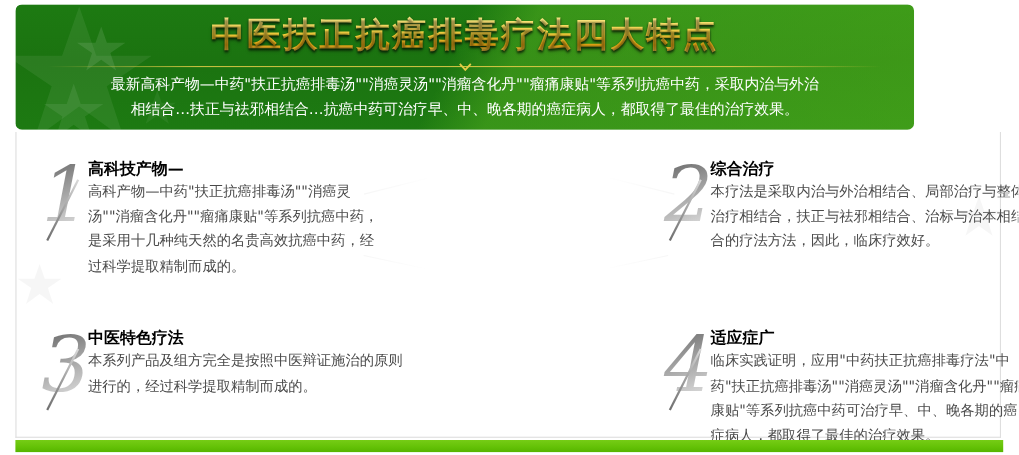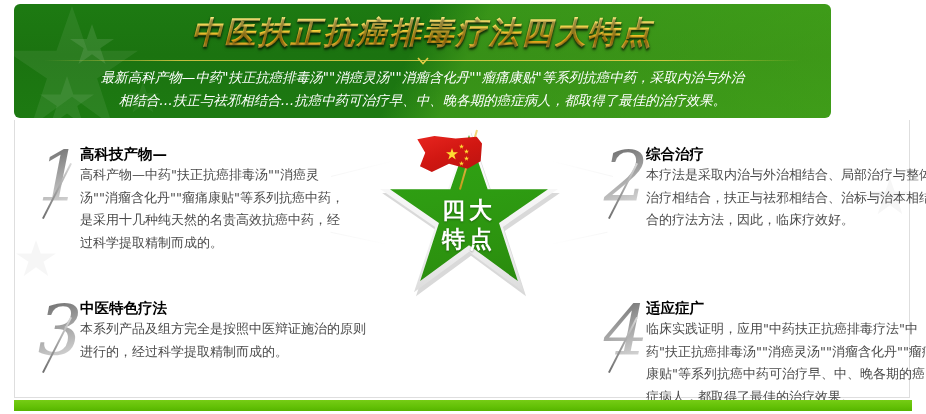--- a/index.html
+++ b/index.html
@@ -16,21 +16,20 @@
 
   
   .banner{
     position:absolute;left:14px;top:4px;
     width:817px;height:114px;
     border-radius:6px;
     overflow:hidden;
     background:
       linear-gradient(115deg, rgba(255,255,255,0) 48%, rgba(120,210,40,.30) 55%, rgba(110,205,35,.42) 100%),
       linear-gradient(180deg,#1d7a12 0%,#1b7310 45%,#1d7a12 100%);
-    font-style: italic;
   }
   
   .bstar{
     position:absolute;
     background:rgba(255,255,255,.055);
     clip-path:polygon(50% 0%,61.8% 35.5%,100% 35.5%,69% 57.5%,80.9% 95.5%,50% 72%,19.1% 95.5%,31% 57.5%,0% 35.5%,38.2% 35.5%);
   }
   .bstar.s1{left:-8px;top:2px;width:132px;height:126px;background:rgba(255,255,255,.07);}
   .bstar.s2{left:56px;top:20px;width:44px;height:42px;background:rgba(255,255,255,.10);}
   .bstar.s3{left:26px;top:72px;width:54px;height:52px;background:rgba(255,255,255,.08);}
@@ -267,37 +266,15 @@
 
   <div class="feat" id="feat4">
     <div class="num">4</div>
     <div class="num-slash"></div>
     <div class="txt">
       <h3>适应症广</h3>
       <p>临床实践证明，应用"中药扶正抗癌排毒疗法"中药"扶正抗癌排毒汤""消癌灵汤""消瘤含化丹""瘤痛康贴"等系列抗癌中药可治疗早、中、晚各期的癌症病人，都取得了最佳的治疗效果。</p>
     </div>
   </div>
 
-  <div class="centerwrap">
-    <div class="star-shadow"></div>
-    <div class="star-outline"></div>
-    <div class="star-green"></div>
-
-    <div class="flag">
-      <div class="pole"></div>
-      <div class="cloth"></div>
-      <div class="stars">
-        <div class="fst big"></div>
-        <div class="fst a"></div>
-        <div class="fst b"></div>
-        <div class="fst c"></div>
-        <div class="fst d"></div>
-      </div>
-    </div>
-
-    <div class="star-label">
-      <div>四大</div>
-      <div>特点</div>
-    </div>
-  </div>
 
   <div class="bottombar"></div>
 </div>
 
 </body></html>

